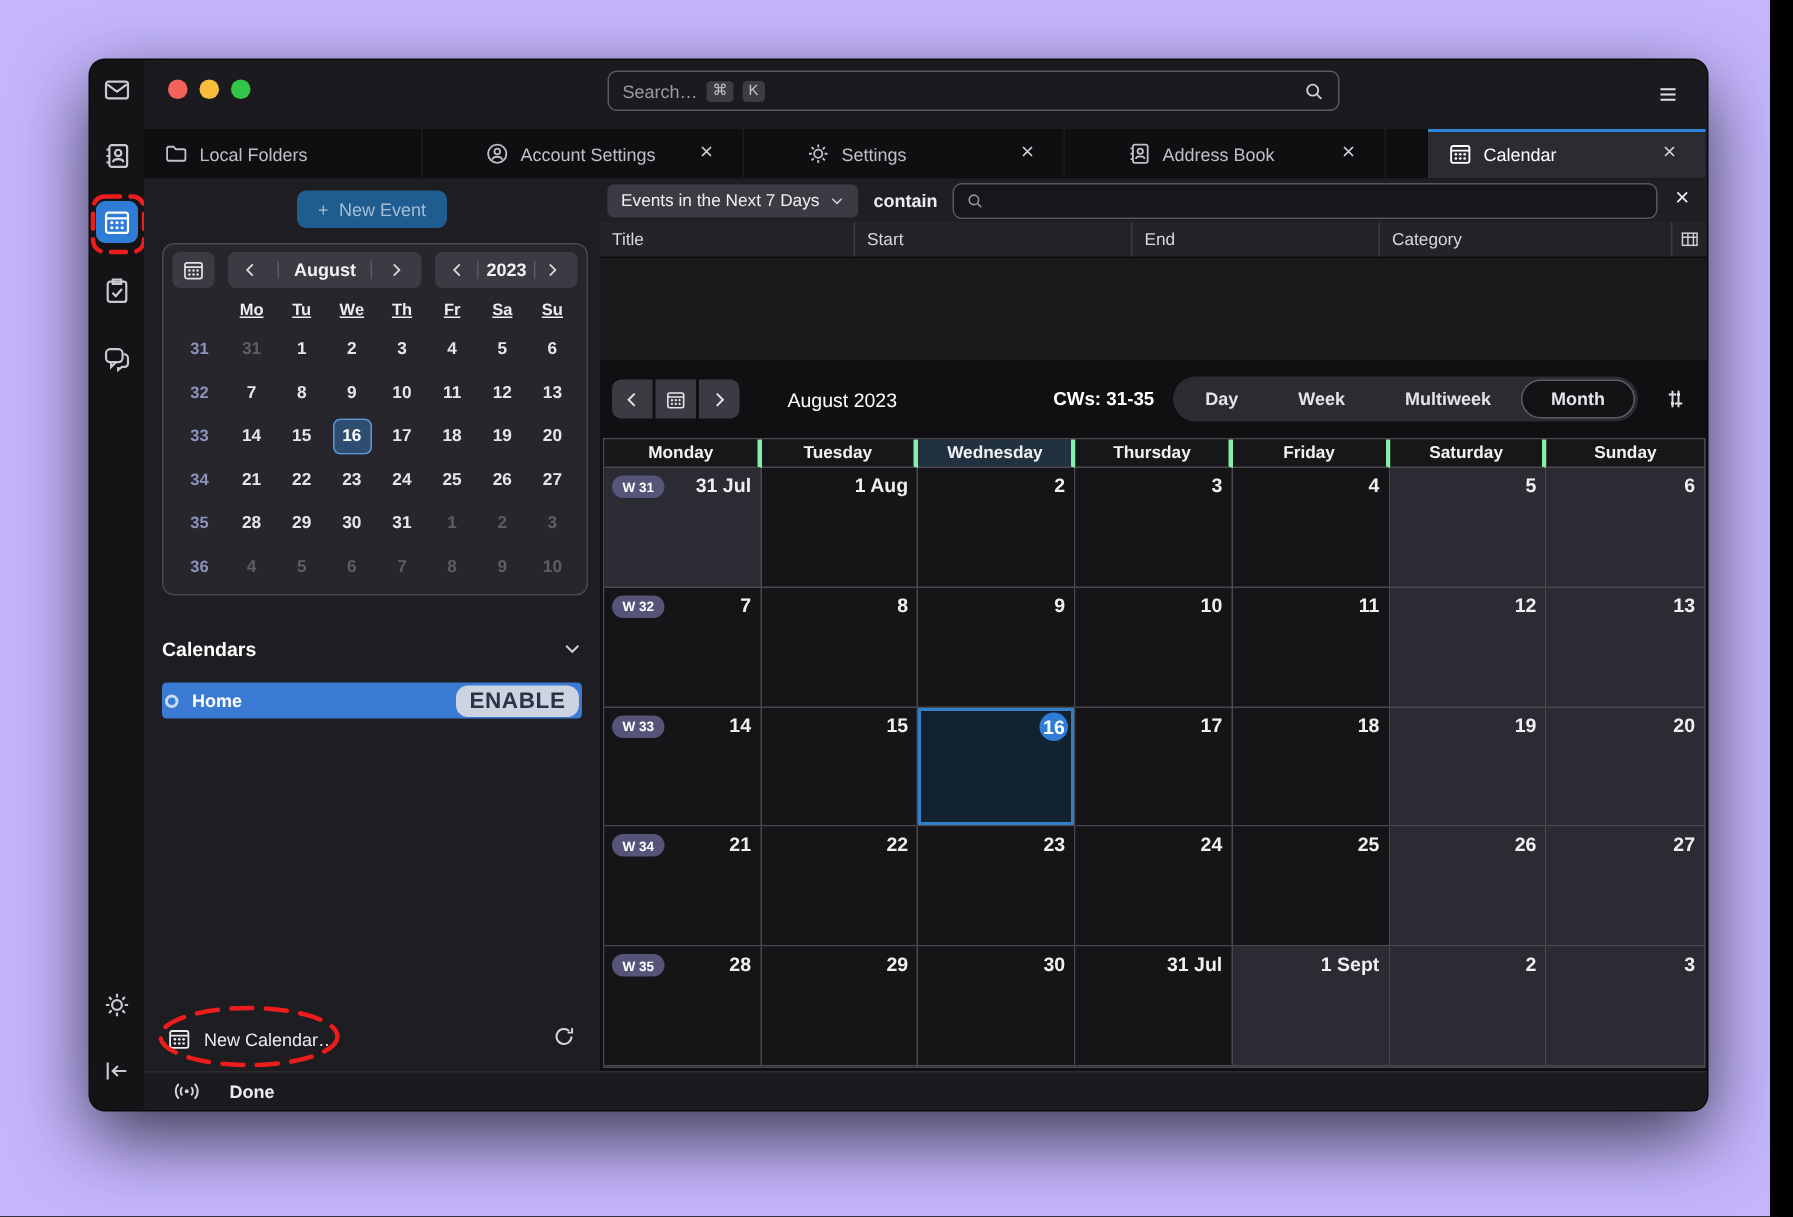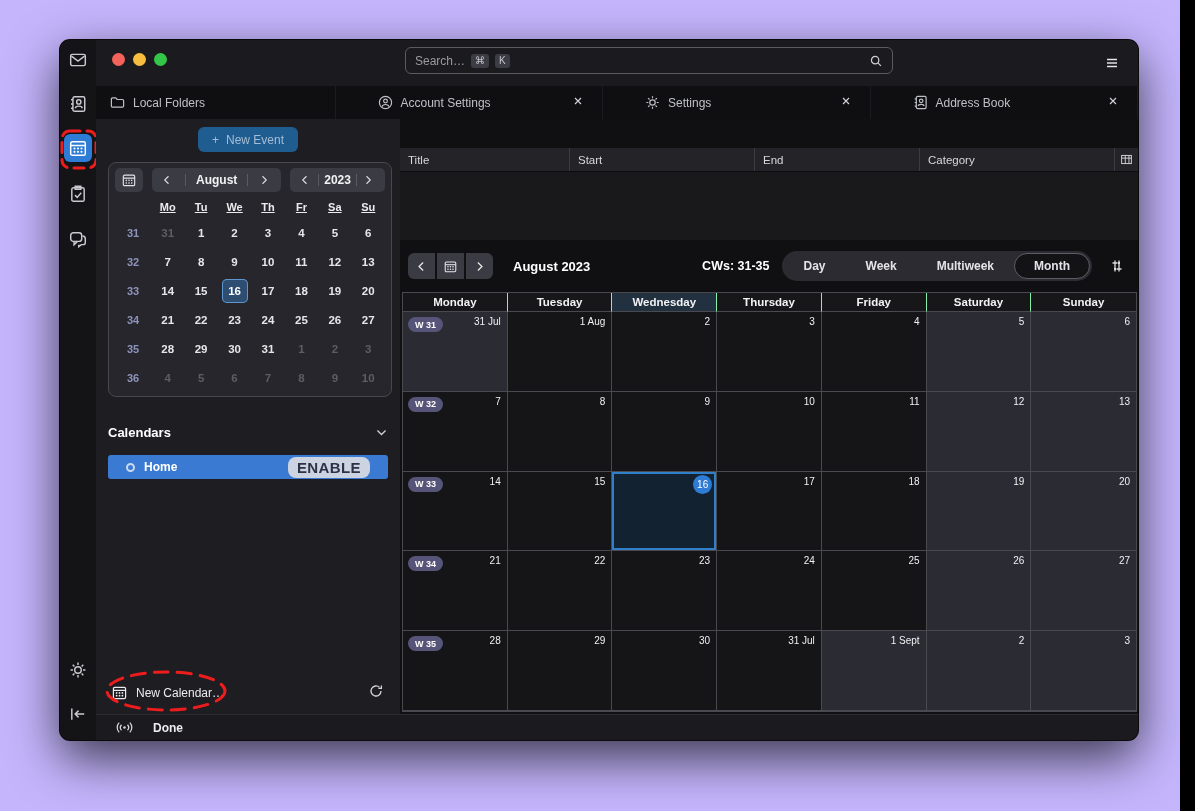--- a/index.html
+++ b/index.html
@@ -69,21 +69,21 @@
   .mg-wk { font-size:11px; font-weight:700; color:#8e93bb; }
   .mg-d  { font-size:11.5px; font-weight:600; color:#e6e6ea; width:26px; height:24px; display:flex;
            align-items:center; justify-content:center; border-radius:5px; cursor:pointer; }
   .mg-d.dim { color:#5d5d66; }
   .mg-d.today { background:#2d4e71; box-shadow:inset 0 0 0 1px #5e97cf; color:#fff; }
   .cal-section-head { position:absolute; left:12px; top:306px; width:280px; display:flex;
                       align-items:center; justify-content:space-between; }
   .cal-section-head .t { font-size:13px; font-weight:700; color:#fff; }
   .cal-section-head svg { width:13px; height:13px; color:#cfcfd4; }
   .home-row { position:absolute; left:12px; top:336px; width:280px; height:24px; background:#3b7ad2;
-              border-radius:3px; display:flex; align-items:center; padding:0 18px; gap:9px; cursor:pointer; }
+              border-radius:3px; display:flex; align-items:center; padding:0 2px; gap:9px; cursor:pointer; }
   .home-dot { width:9px; height:9px; border-radius:50%; border:2px solid #c9d9ef; }
   .home-name { font-size:12px; font-weight:700; color:#fff; flex:1; }
   .enable-badge { background:#ccd4e2; color:#2e3246; font-size:15px; font-weight:700; letter-spacing:.4px;
                   border-radius:8px; padding:2px 9px; }
   .new-cal-row { position:absolute; left:16px; bottom:14px; display:flex; align-items:center; gap:9px;
                  color:#ececef; font-size:12px; cursor:pointer; }
   .new-cal-row svg { width:15px; height:15px; }
   .sync-btn { position:absolute; right:14px; bottom:13px; width:18px; height:18px; color:#d6d6da; cursor:pointer; }
   .sync-btn svg { width:16px; height:16px; }
   .annot-ellipse { position:absolute; left:6px; bottom:0; width:132px; height:46px; pointer-events:none; }
@@ -121,48 +121,48 @@
   .eventlist { position:absolute; left:0; top:53px; right:0; height:68px; background:#19191c; }
 
   .controlsbar { position:absolute; left:0; top:121px; right:0; height:52px; background:#101013;
                  display:flex; align-items:center; padding:0 8px; gap:12px; }
   .navgroup { display:flex; gap:2px; }
   .navgroup .nbtn { width:27px; height:26px; background:#3b3b44; display:flex; align-items:center;
                     justify-content:center; color:#e6e6ea; cursor:pointer; }
   .navgroup .nbtn:first-child { border-radius:6px 0 0 6px; }
   .navgroup .nbtn:last-child { border-radius:0 6px 6px 0; }
   .navgroup svg { width:13px; height:13px; }
-  .view-title { font-size:13px; font-weight:700; color:#fff; margin-left:8px; }
+  .view-title { font-size:13px; font-weight:400; color:#fff; margin-left:20px; }
   .flex-sp { flex:1; }
   .cw-lbl { font-size:12.5px; font-weight:700; color:#fff; }
   .segmented { background:#2b2b31; border-radius:16px; height:30px; display:flex; align-items:center; padding:0 2px; }
   .seg { height:26px; border:1px solid transparent; border-radius:14px; padding:0 19px; font-size:12px;
          font-weight:700; color:#e4e4e8; background:transparent; display:flex; align-items:center; cursor:pointer;
          font-family:inherit; }
   .seg.active { background:#131316; border-color:#5d5d66; }
   .rotate-btn { width:26px; height:26px; display:flex; align-items:center; justify-content:center;
                 color:#e0e0e4; cursor:pointer; }
   .rotate-btn svg { width:16px; height:16px; }
 
   
   .month-grid { position:absolute; left:2px; top:173px; right:1px; height:420px;
                 display:grid; grid-template-columns:repeat(7,1fr); grid-template-rows:19px repeat(5,1fr);
                 border:1px solid #49494f; }
   .g-host { display:contents; }
   .grow { display:contents; }
-  .gh { background:#17171a; border-right:1px solid #86efac; border-bottom:1px solid #49494f;
+  .gh { background:#17171a; border-right:3px solid #86efac; border-bottom:1px solid #49494f;
         font-size:11.5px; font-weight:700; color:#f2f2f4; display:flex; align-items:center; justify-content:center; }
   .gh:nth-of-type(7n){ border-right:none; }
   .gh.today { background:#223140; }
   .cell { position:relative; background:#151517; border-right:1px solid #49494f; border-bottom:1px solid #49494f;
           cursor:pointer; }
   .grow .cell:nth-of-type(7n){ border-right:none; }
   .cell.shaded { background:#2b2b33; }
   .cell.today { background:#132230; box-shadow:inset 0 0 0 2px #2f80c8; }
-  .cell .date { position:absolute; top:4px; right:6px; font-size:10px; font-weight:400; color:#f0f0f2; }
+  .cell .date { position:absolute; top:4px; right:6px; font-size:13px; font-weight:700; color:#f0f0f2; }
   .cell.today .date { top:3px; right:4px; width:19px; height:19px; border-radius:50%; background:#2e7cd6;
                       display:flex; align-items:center; justify-content:center; color:#fff; }
   .wbadge { position:absolute; top:5px; left:5px; background:#565579; color:#fff; font-size:9px;
             font-weight:700; border-radius:8px; padding:2.5px 7px; }
   .annot { stroke:#ee1d1d; fill:none; stroke-width:3; stroke-linecap:round; }
 </style>
 </head>
 <body>
 
 <svg width="0" height="0" style="position:absolute">
@@ -370,20 +370,29 @@
         <span>Settings</span>
         <span class="tab-close"><svg>
               <use href="#i-close"></use>
             </svg></span>
       </div>
       <div class="tab">
         <svg>
             <use href="#i-book"></use>
           </svg>
         <span>Address Book</span>
+        <span class="tab-close"><svg>
+              <use href="#i-close"></use>
+            </svg></span>
+      </div>
+      <div class="tab active">
+        <svg>
+            <use href="#i-calendar"></use>
+          </svg>
+        <span>Calendar</span>
         <span class="tab-close"><svg>
               <use href="#i-close"></use>
             </svg></span>
       </div>
     </nav>
 
     <aside class="sidebar">
       <div class="new-event-btn">
         <span>+</span>
         <span>New Event</span>
@@ -524,20 +533,38 @@
       </div>
       <div class="sync-btn"><svg>
             <use href="#i-refresh"></use>
           </svg></div>
       <svg class="annot-ellipse" viewBox="0 0 132 46">
           <ellipse class="annot" cx="64" cy="23" rx="59" ry="19" stroke-dasharray="14 9"></ellipse>
         </svg>
     </aside>
 
     <main class="main">
+      <div class="filterbar">
+        <div class="filter-dd">
+          <span>Events in the Next 7 Days</span>
+          <svg>
+              <use href="#i-chev-d"></use>
+            </svg>
+        </div>
+        <span class="contain-lbl">contain</span>
+        <div class="filter-search">
+          <svg>
+              <use href="#i-magnify"></use>
+            </svg>
+          <input value="" style="">
+        </div>
+        <span class="filter-close"><svg>
+              <use href="#i-close"></use>
+            </svg></span>
+      </div>
 
       <div class="colheader">
         <div class="cols">
 
         <span class="colh">Title</span>
             <span class="colh">Start</span>
             <span class="colh">End</span>
             <span class="colh">Category</span>
           </div>
         <span class="colpick">

